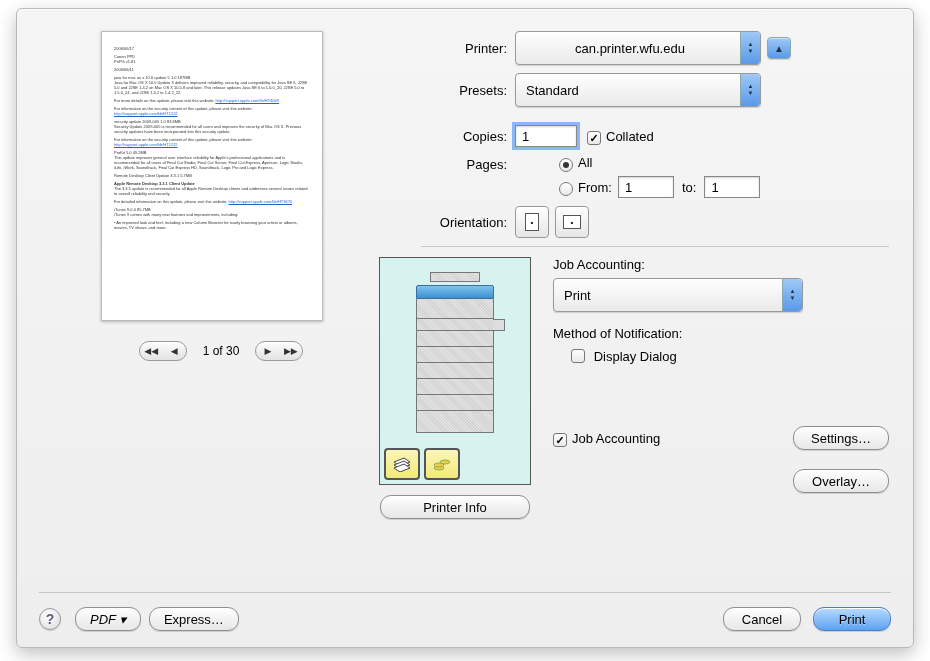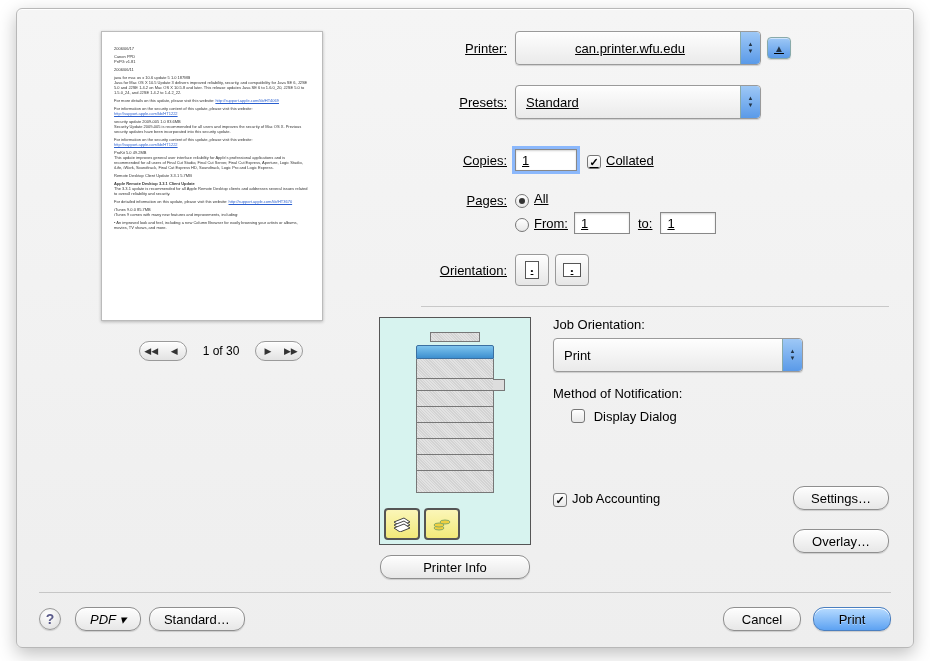--- a/index.html
+++ b/index.html
@@ -21,21 +21,21 @@
 .preview-page .pt { font-size: 4px; line-height: 1.25; color: #333; margin-bottom: 3px; width: 100%; word-wrap: break-word; }
 .preview-page .pl { color: #2a5fcf; text-decoration: underline; }
 
 .nav-row { display: flex; align-items: center; justify-content: center; gap: 10px; margin-top: 20px; margin-left: 30px; }
 .nav-btn, .nav-btn-pair { height: 20px; background: linear-gradient(#fdfdfd,#e2e2e2); border: 1px solid #9a9a9a; border-radius: 10px; display: inline-flex; align-items: center; justify-content: center; box-shadow: inset 0 1px 0 #fff; }
 .nav-btn-pair { width: 48px; }
 .nav-btn-pair span { width: 50%; display:flex; align-items:center; justify-content:center; font-size: 9px; color: #333; }
 .page-indicator { font-size: 12px; color: #000; margin: 0 6px; }
 
 
-.form-row { display: flex; align-items: center; margin-bottom: 20px; text-decoration: underline; }
+.form-row { display: flex; align-items: center; margin-bottom: 8px; }
 .form-label { width: 94px; text-align: right; padding-right: 8px; font-size: 13px; }
 .aqua-select { position: relative; height: 34px; background: linear-gradient(#fefefe,#eaeaea); border: 1px solid #9a9a9a; border-radius: 4px; display:flex; align-items:center; padding: 0 26px 0 10px; box-shadow: 0 1px 1px rgba(0,0,0,0.15), inset 0 1px 0 #fff; font-size: 13px; }
 .aqua-select .arrows { position:absolute; right:0; top:0; bottom:0; width:20px; background: linear-gradient(#9ec8f6,#5a9ae8); border-top-right-radius: 4px; border-bottom-right-radius: 4px; display:flex; flex-direction:column; align-items:center; justify-content:center; border-left: 1px solid #8aa; }
 .aqua-select .arrows::before { content:"▲"; font-size:6px; color:#234; line-height:7px; }
 .aqua-select .arrows::after { content:"▼"; font-size:6px; color:#234; line-height:7px; }
 
 .sq-btn { width: 24px; height: 22px; border: 1px solid #8aa; border-radius: 4px; background: linear-gradient(#9ec8f6,#5a9ae8); display:flex; align-items:center; justify-content:center; margin-left:6px; box-shadow: 0 1px 1px rgba(0,0,0,0.15), inset 0 1px 0 rgba(255,255,255,0.5); }
 .sq-btn span { color:#234; font-size:10px; }
 
 .text-input { height: 22px; border: 1px solid #888; background:#fff; padding: 0 6px; font-size: 13px; box-shadow: inset 0 1px 2px rgba(0,0,0,0.18); }
@@ -139,21 +139,21 @@
   <div style="height:10px"></div>
 
   <div class="form-row">
     <div class="form-label">Copies:</div>
     <input class="text-input focus-ring" style="width: 62px;" value="1">
     <span style="width:10px"></span>
     <span class="checkbox checked"></span>
     <span class="small-label">Collated</span>
   </div>
 
-  <div class="form-row" style="align-items:flex-start;">
+  <div class="form-row" style="align-items:flex-start;gap:44px;">
     <div class="form-label" style="padding-top:2px;">Pages:</div>
     <div>
       <div style="display:flex;align-items:center;margin-bottom:6px;">
         <span class="radio checked"></span>
         <span class="small-label">All</span>
       </div>
       <div style="display:flex;align-items:center;">
         <span class="radio"></span>
         <span class="small-label" style="margin-right:6px;">From:</span>
         <input class="text-input" style="width: 56px;" value="1">
@@ -215,21 +215,21 @@
                     </div>
         </div>
       </div>
       <div style="height:10px"></div>
       <div class="aqua-button" style="width:150px;">
         <span>Printer Info</span>
       </div>
     </div>
 
     <div style="flex:1; padding-left:22px; position:relative;">
-      <div class="subsection-label">Job Orientation:</div>
+      <div class="subsection-label">Job Accounting:</div>
       <div class="aqua-select wide-select" style="margin-bottom:14px;">
         <span>Print</span>
         <span class="arrows"></span>
       </div>
 
       <div class="subsection-label">Method of Notification:</div>
       <div style="padding-left:18px;">
         <span class="checkbox"></span>
         <span class="small-label">Display Dialog</span>
       </div>
@@ -259,21 +259,21 @@
 <div class="footer">
   <hr class="footer-divider">
   <div class="footer-row">
     <div class="help-btn">
               <span>?</span>
             </div>
     <div class="aqua-button" style="margin-right:8px;font-style:italic;">
       <span>PDF ▾</span>
     </div>
     <div class="aqua-button">
-      <span>Standard…</span>
+      <span>Express…</span>
     </div>
     <span class="spacer"></span>
     <div class="aqua-button" style="margin-right:12px;width:78px;">
       <span>Cancel</span>
     </div>
     <div class="aqua-button primary" style="width:78px;">
       <span>Print</span>
     </div>
   </div>
 </div>

